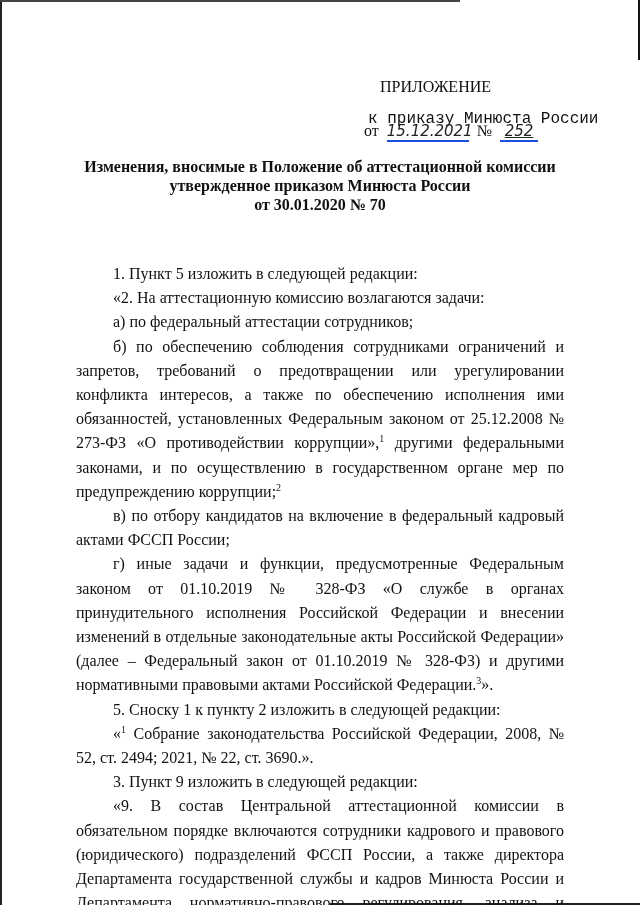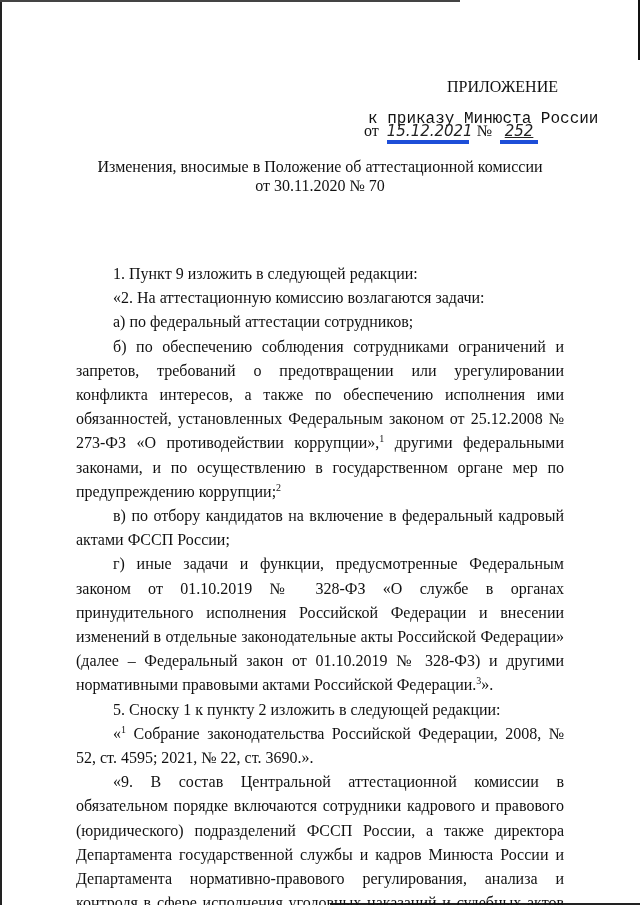--- a/index.html
+++ b/index.html
@@ -7,30 +7,30 @@
     width: 640px; height: 905px; background: #ffffff; position: relative; overflow: hidden;
     font-family: "Liberation Serif", "DejaVu Serif", serif; color: #111;
   }
   .page-border-left { position: absolute; left: 0; top: 0; width: 2px; height: 905px; background: #222; }
   .page-border-top { position: absolute; left: 0; top: 0; width: 460px; height: 2px; background: #444; }
   .page-border-right { position: absolute; right: 0; top: 0; width: 2px; height: 60px; background: #111; }
   .page-border-bottom { position: absolute; left: 330px; bottom: 0; width: 310px; height: 2px; background: #222; }
 
   .appendix { position: absolute; left: 380px; top: 76px; width: 200px; font-size: 16px; line-height: 22px; }
   .appendix .line { text-align: center; white-space: nowrap; }
-  .appendix .l1 { text-align: right; padding-right: 22px; }
+  .appendix .l1 { text-align: left; padding-right: 22px; }
   .appendix .l2 { position: absolute; left: -12px; top: 32px; font-family: Liberation Mono, monospace; }
   .appendix .l3 { position: absolute; left: -16px; top: 44px; white-space: nowrap; }
   .hand { font-family: "DejaVu Sans", sans-serif; font-style: italic; font-size: 15px; color: #222;
-          display: inline-block; border-bottom: 4px solid #1d4ed8; text-align: center; line-height: 18px; }
+          display: inline-block; border-bottom: 2px solid #1d4ed8; text-align: center; line-height: 18px; }
   .hand.date { width: 82px; margin: 0 4px; }
   .hand.num { width: 38px; margin-left: 4px; text-decoration: underline; }
 
   .title { position: absolute; left: 60px; width: 520px; top: 157px; text-align: center;
-           font-weight: normal; font-size: 16px; line-height: 19px; }
+           font-weight: bold; font-size: 16px; line-height: 19px; }
 
   .body { position: absolute; left: 76px; width: 488px; top: 262px; font-size: 16px; line-height: 24.2px; }
   .p { text-align: justify; text-align-last: left; margin: 0; }
   .p.ind { text-indent: 37px; }
   .p.full { text-align-last: justify; }
   sup { font-size: 10px; line-height: 0; vertical-align: 6px; }
 </style>
 </head>
 <body>
 
@@ -45,26 +45,28 @@
   <div class="line l3">
     <span>от</span>
     <span class="hand date">15.12.2021</span>
     <span>№</span>
     <span class="hand num">252</span>
   </div>
 </div>
 
 <div class="title">
   <div>Изменения, вносимые в Положение об аттестационной комиссии</div>
-  <div>от 30.11.2020 № 70</div>
+  <div>утвержденное приказом Минюста России</div>
+  <div>от 30.01.2020 № 70</div>
 </div>
 
 <div class="body">
-  <p class="p ind"><span>1. Пункт 9 изложить в следующей редакции:</span></p>
+  <p class="p ind"><span>1. Пункт 5 изложить в следующей редакции:</span></p>
   <p class="p ind"><span>«2. На аттестационную комиссию возлагаются задачи:</span></p>
   <p class="p ind"><span>а) по федеральный аттестации сотрудников;</span></p>
   <p class="p ind"><span>б) по обеспечению соблюдения сотрудниками ограничений и запретов, требований о предотвращении или урегулировании конфликта интересов, а также по обеспечению исполнения ими обязанностей, установленных Федеральным законом от 25.12.2008 № 273-ФЗ «О противодействии коррупции»,</span><sup>1</sup><span> другими федеральными законами, и по осуществлению в государственном органе мер по предупреждению коррупции;</span><sup>2</sup></p>
   <p class="p ind"><span>в) по отбору кандидатов на включение в федеральный кадровый актами ФССП России;</span></p>
   <p class="p ind"><span>г) иные задачи и функции, предусмотренные Федеральным законом от 01.10.2019 № 328-ФЗ «О службе в органах принудительного исполнения Российской Федерации и внесении изменений в отдельные законодательные акты Российской Федерации» (далее – Федеральный закон от 01.10.2019 № 328-ФЗ) и другими нормативными правовыми актами Российской Федерации.</span><sup>3</sup><span>».</span></p>
   <p class="p ind"><span>5. Сноску 1 к пункту 2 изложить в следующей редакции:</span></p>
-  <p class="p ind"><span>«</span><sup>1</sup><span> Собрание законодательства Российской Федерации, 2008, № 52, ст. 4595; 2021, № 22, ст. 3690.».</span></p>
+  <p class="p ind"><span>«</span><sup>1</sup><span> Собрание законодательства Российской Федерации, 2008, № 52, ст. 2494; 2021, № 22, ст. 3690.».</span></p>
+  <p class="p ind"><span>3. Пункт 9 изложить в следующей редакции:</span></p>
   <p class="p ind full"><span>«9. В состав Центральной аттестационной комиссии в обязательном порядке включаются сотрудники кадрового и правового (юридического) подразделений ФССП России, а также директора Департамента государственной службы и кадров Минюста России и Департамента нормативно-правового регулирования, анализа и контроля в сфере исполнения уголовных наказаний и судебных актов Минюста России</span></p>
 </div>
 
 </body></html>

